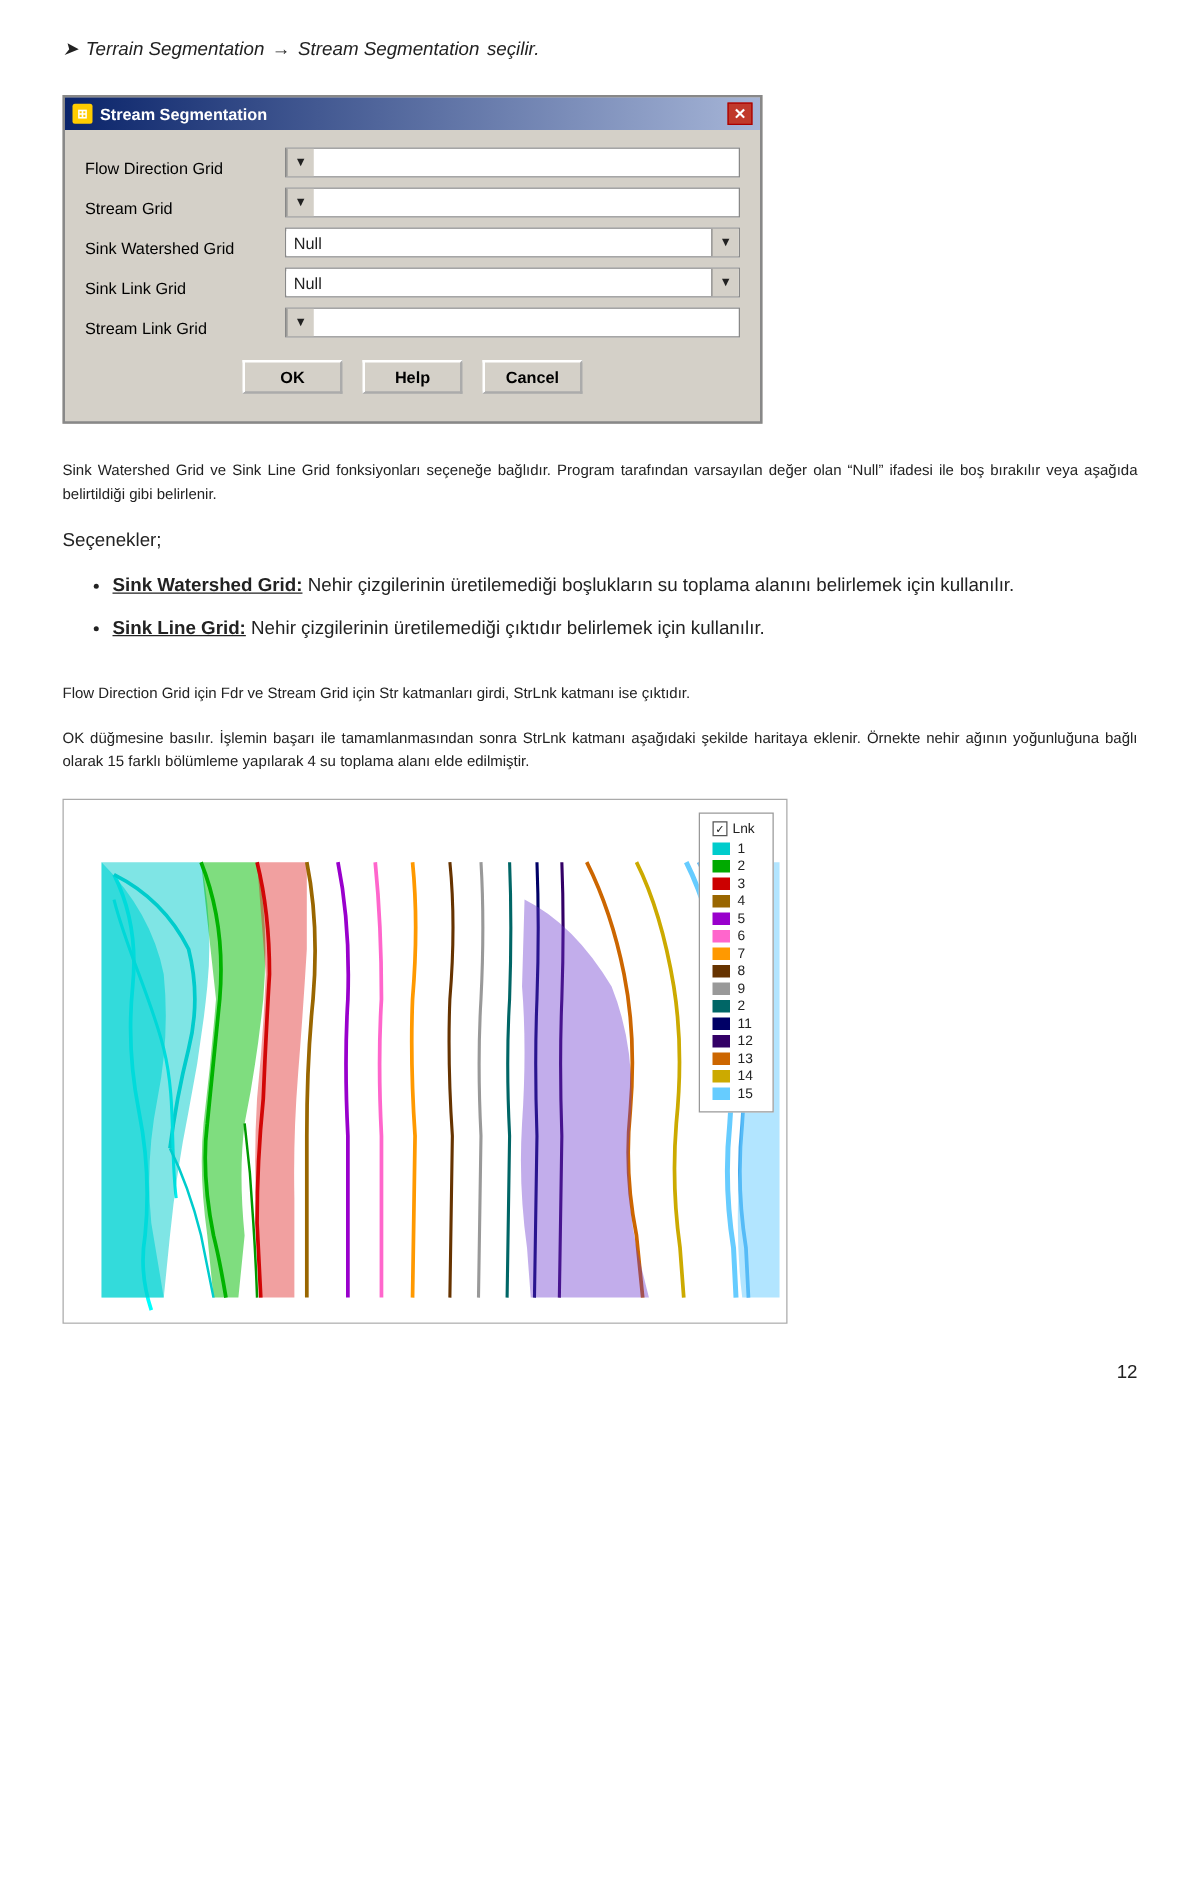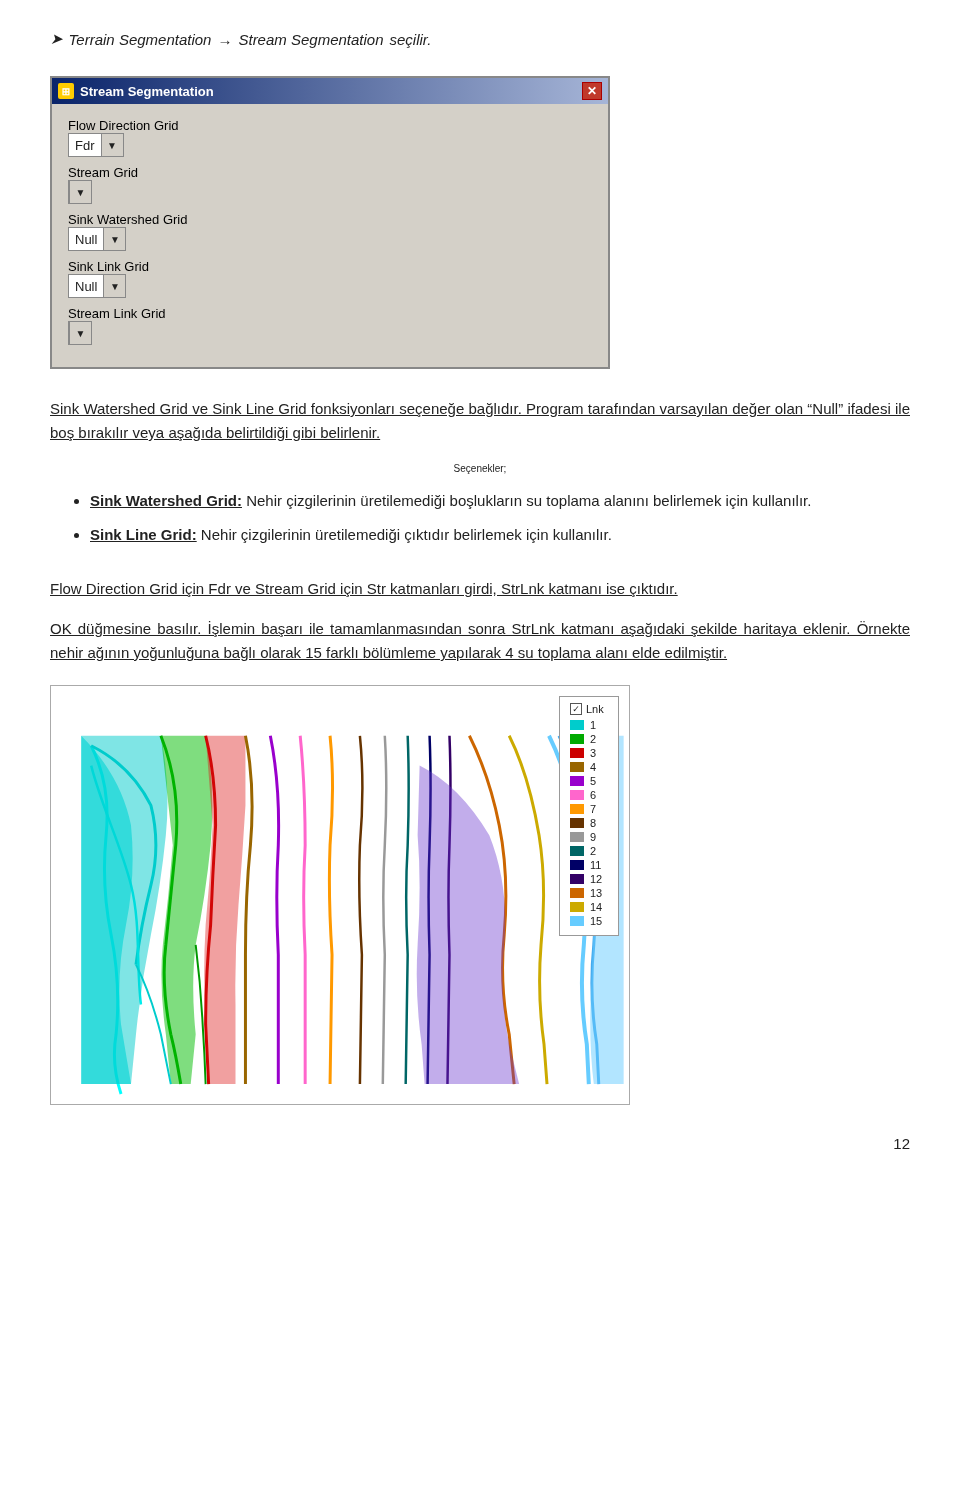--- a/index.html
+++ b/index.html
@@ -70,23 +70,22 @@
       font-size: 12px;
       font-weight: bold;
       cursor: pointer;
       border: 1px solid #a00;
     }
     .dialog-content {
       padding: 14px 16px;
     }
     .dialog-row {
       display: flex;
-      align-items: flex-start;
+      align-items: flex-end;
       margin-bottom: 8px;
-      flex-direction: column;
     }
     .dialog-label {
       width: 160px;
       font-size: 13px;
       color: #000;
     }
     .dialog-input-area {
       flex: 1;
       display: flex;
       align-items: center;
@@ -124,31 +123,29 @@
       padding: 4px 14px;
       background: #d4d0c8;
       border: 2px outset #fff;
       font-size: 13px;
       font-weight: bold;
       cursor: pointer;
     }
 
     
     .main-text {
-      font-size: 15px;
+      font-size: 12px;
       line-height: 1.6;
       margin-bottom: 16px;
       text-align: justify;
-      text-decoration: underline;
     }
     .section-header {
-      font-size: 10px;
+      font-size: 15px;
       line-height: 1.6;
       margin-bottom: 12px;
-      text-align: center;
     }
     .bullet-list {
       margin-left: 40px;
       margin-bottom: 30px;
       list-style: disc;
     }
     .bullet-list li {
       margin-bottom: 10px;
       line-height: 1.6;
       text-align: justify;
@@ -245,21 +242,20 @@
         <span>Stream Segmentation</span>
       </div>
       <div class="dialog-close-btn">✕</div>
     </div>
 
     <div class="dialog-content">
 
       <div class="dialog-row">
         <span class="dialog-label">Flow Direction Grid</span>
         <div class="dialog-input-area">
-          <span class="dialog-input-text">Fdr</span>
           <div class="dialog-dropdown-btn">▼</div>
         </div>
       </div>
 
       <div class="dialog-row">
         <span class="dialog-label">Stream Grid</span>
         <div class="dialog-input-area">
           <div class="dialog-dropdown-btn">▼</div>
         </div>
       </div>
@@ -280,20 +276,25 @@
         </div>
       </div>
 
       <div class="dialog-row">
         <span class="dialog-label">Stream Link Grid</span>
         <div class="dialog-input-area">
           <div class="dialog-dropdown-btn">▼</div>
         </div>
       </div>
 
+      <div class="dialog-buttons">
+        <button class="dialog-btn">OK</button>
+        <button class="dialog-btn">Help</button>
+        <button class="dialog-btn">Cancel</button>
+      </div>
     </div>
   </div>
 </div>
 
 <p class="main-text">Sink Watershed Grid ve Sink Line Grid fonksiyonları seçeneğe bağlıdır. Program tarafından varsayılan değer olan “Null” ifadesi ile boş bırakılır veya aşağıda belirtildiği gibi belirlenir.</p>
 
 <p class="section-header">Seçenekler;</p>
 
 <ul class="bullet-list">
   <li>

